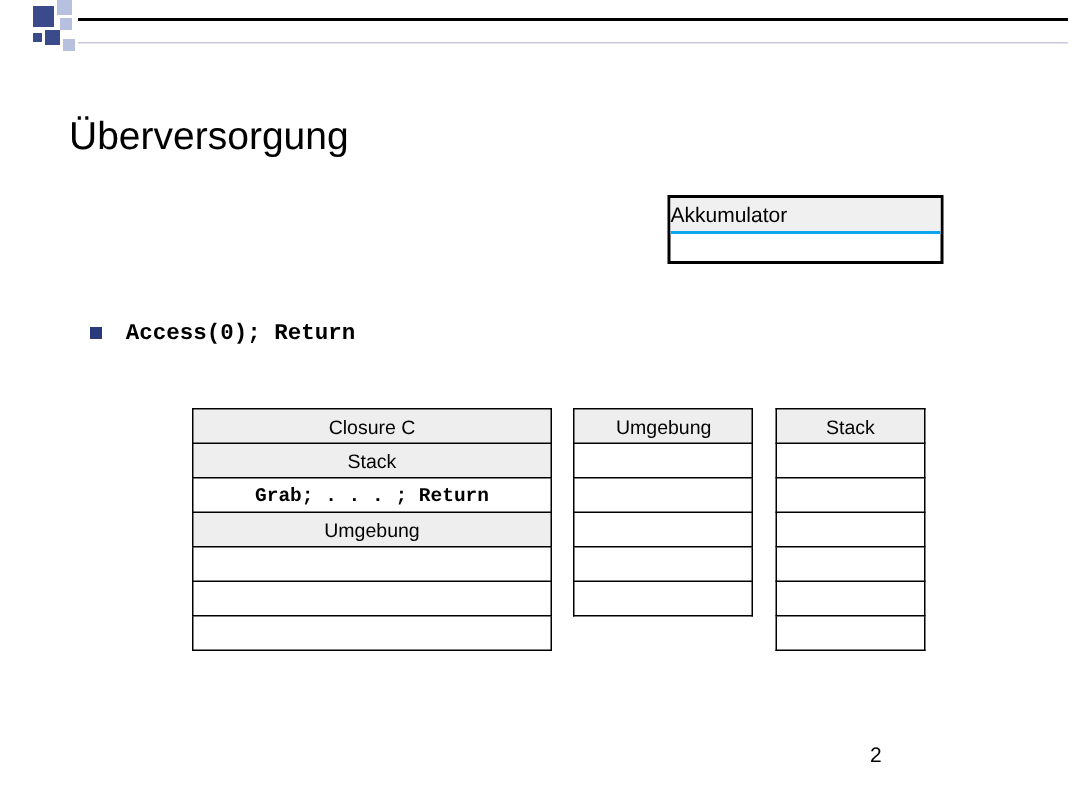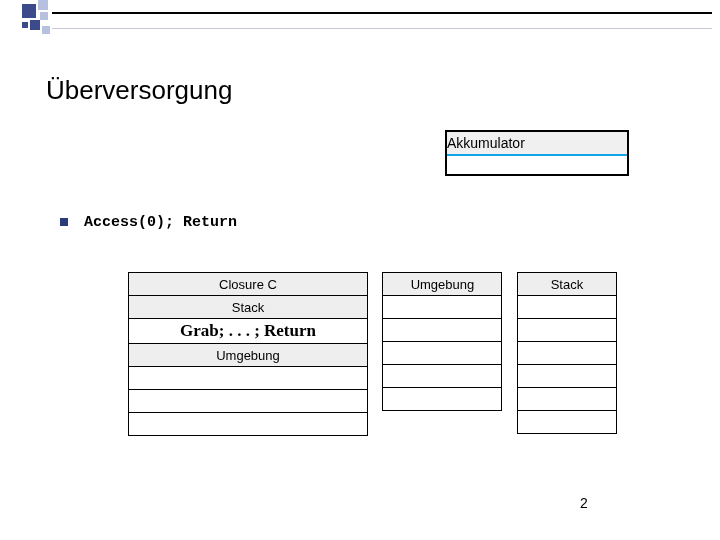--- a/index.html
+++ b/index.html
@@ -91,23 +91,23 @@
     font-weight: normal;
     padding: 2px 0;
   }
   .tbl th {
     background: #eeeeee;
   }
   .tbl.left { width: 240px; }
   .tbl.mid  { width: 120px; margin-left: 10px; }
   .tbl.right{ width: 100px; margin-left: 10px; }
   .tbl .mono {
-    font-family: Liberation Serif, serif;
+    font-family: Liberation Mono, monospace;
     font-weight: bold;
-    font-size: 17px;
+    font-size: 13px;
   }
   .page-num {
     position: absolute;
     top: 495px;
     left: 580px;
     font-size: 14px;
   }
 </style>
 </head>
 <body>

